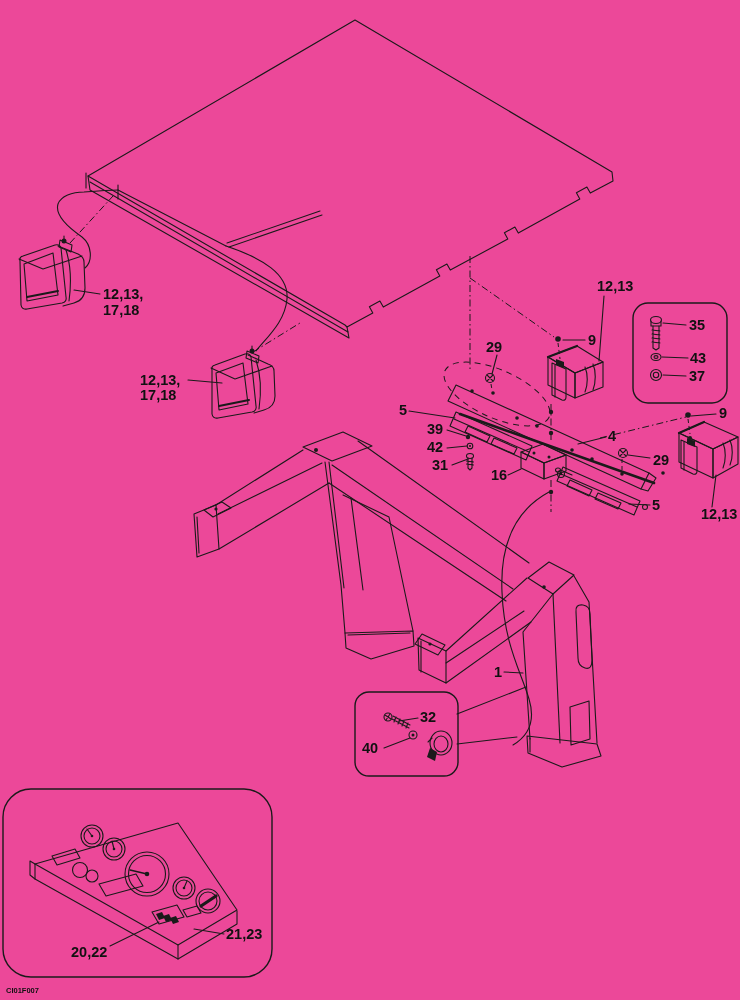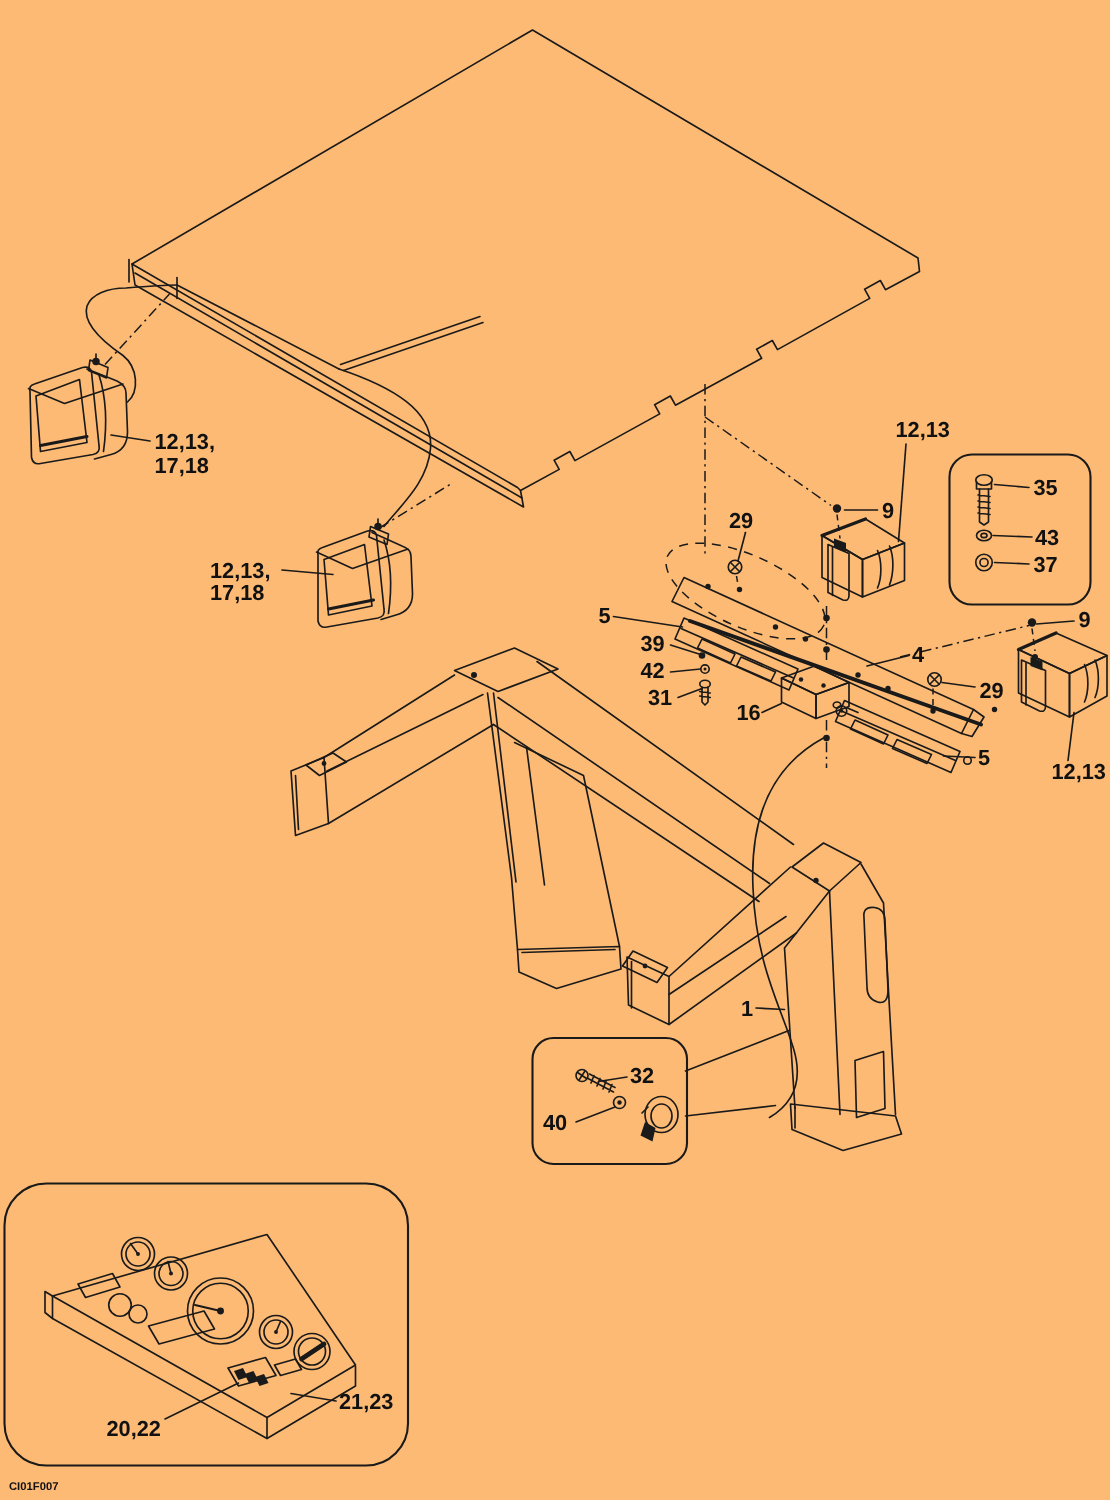--- a/index.html
+++ b/index.html
@@ -1,16 +1,16 @@
 <!DOCTYPE html>
 <html><head>
 <meta charset="utf-8">
 <style>
   html,body{margin:0;padding:0;background:#ffffff;}
-  .page{position:relative;width:740px;height:1000px;background:#fdba74;overflow:hidden;}
+  .page{position:relative;width:740px;height:1000px;background:#ec4899;overflow:hidden;}
   svg{display:block;}
   .ln{fill:none;stroke:#1a1a1a;stroke-width:1.1;stroke-linejoin:round;stroke-linecap:round;}
   .ln2{fill:none;stroke:#1a1a1a;stroke-width:1.4;stroke-linejoin:round;stroke-linecap:round;}
   .thick{fill:none;stroke:#1a1a1a;stroke-width:2.6;stroke-linecap:round;}
   .dd{fill:none;stroke:#1a1a1a;stroke-width:1;stroke-dasharray:7 3 1.5 3;}
   .dash{fill:none;stroke:#1a1a1a;stroke-width:1;stroke-dasharray:4 3;}
   .de{fill:none;stroke:#1a1a1a;stroke-width:1;stroke-dasharray:6 5;}
   .fl{fill:#1a1a1a;stroke:none;}
   .callout{font-family:"Liberation Sans",sans-serif;font-weight:bold;font-size:14.5px;fill:#111;}
   .code{font-family:"Liberation Sans",sans-serif;font-weight:bold;font-size:7.5px;fill:#111;}

